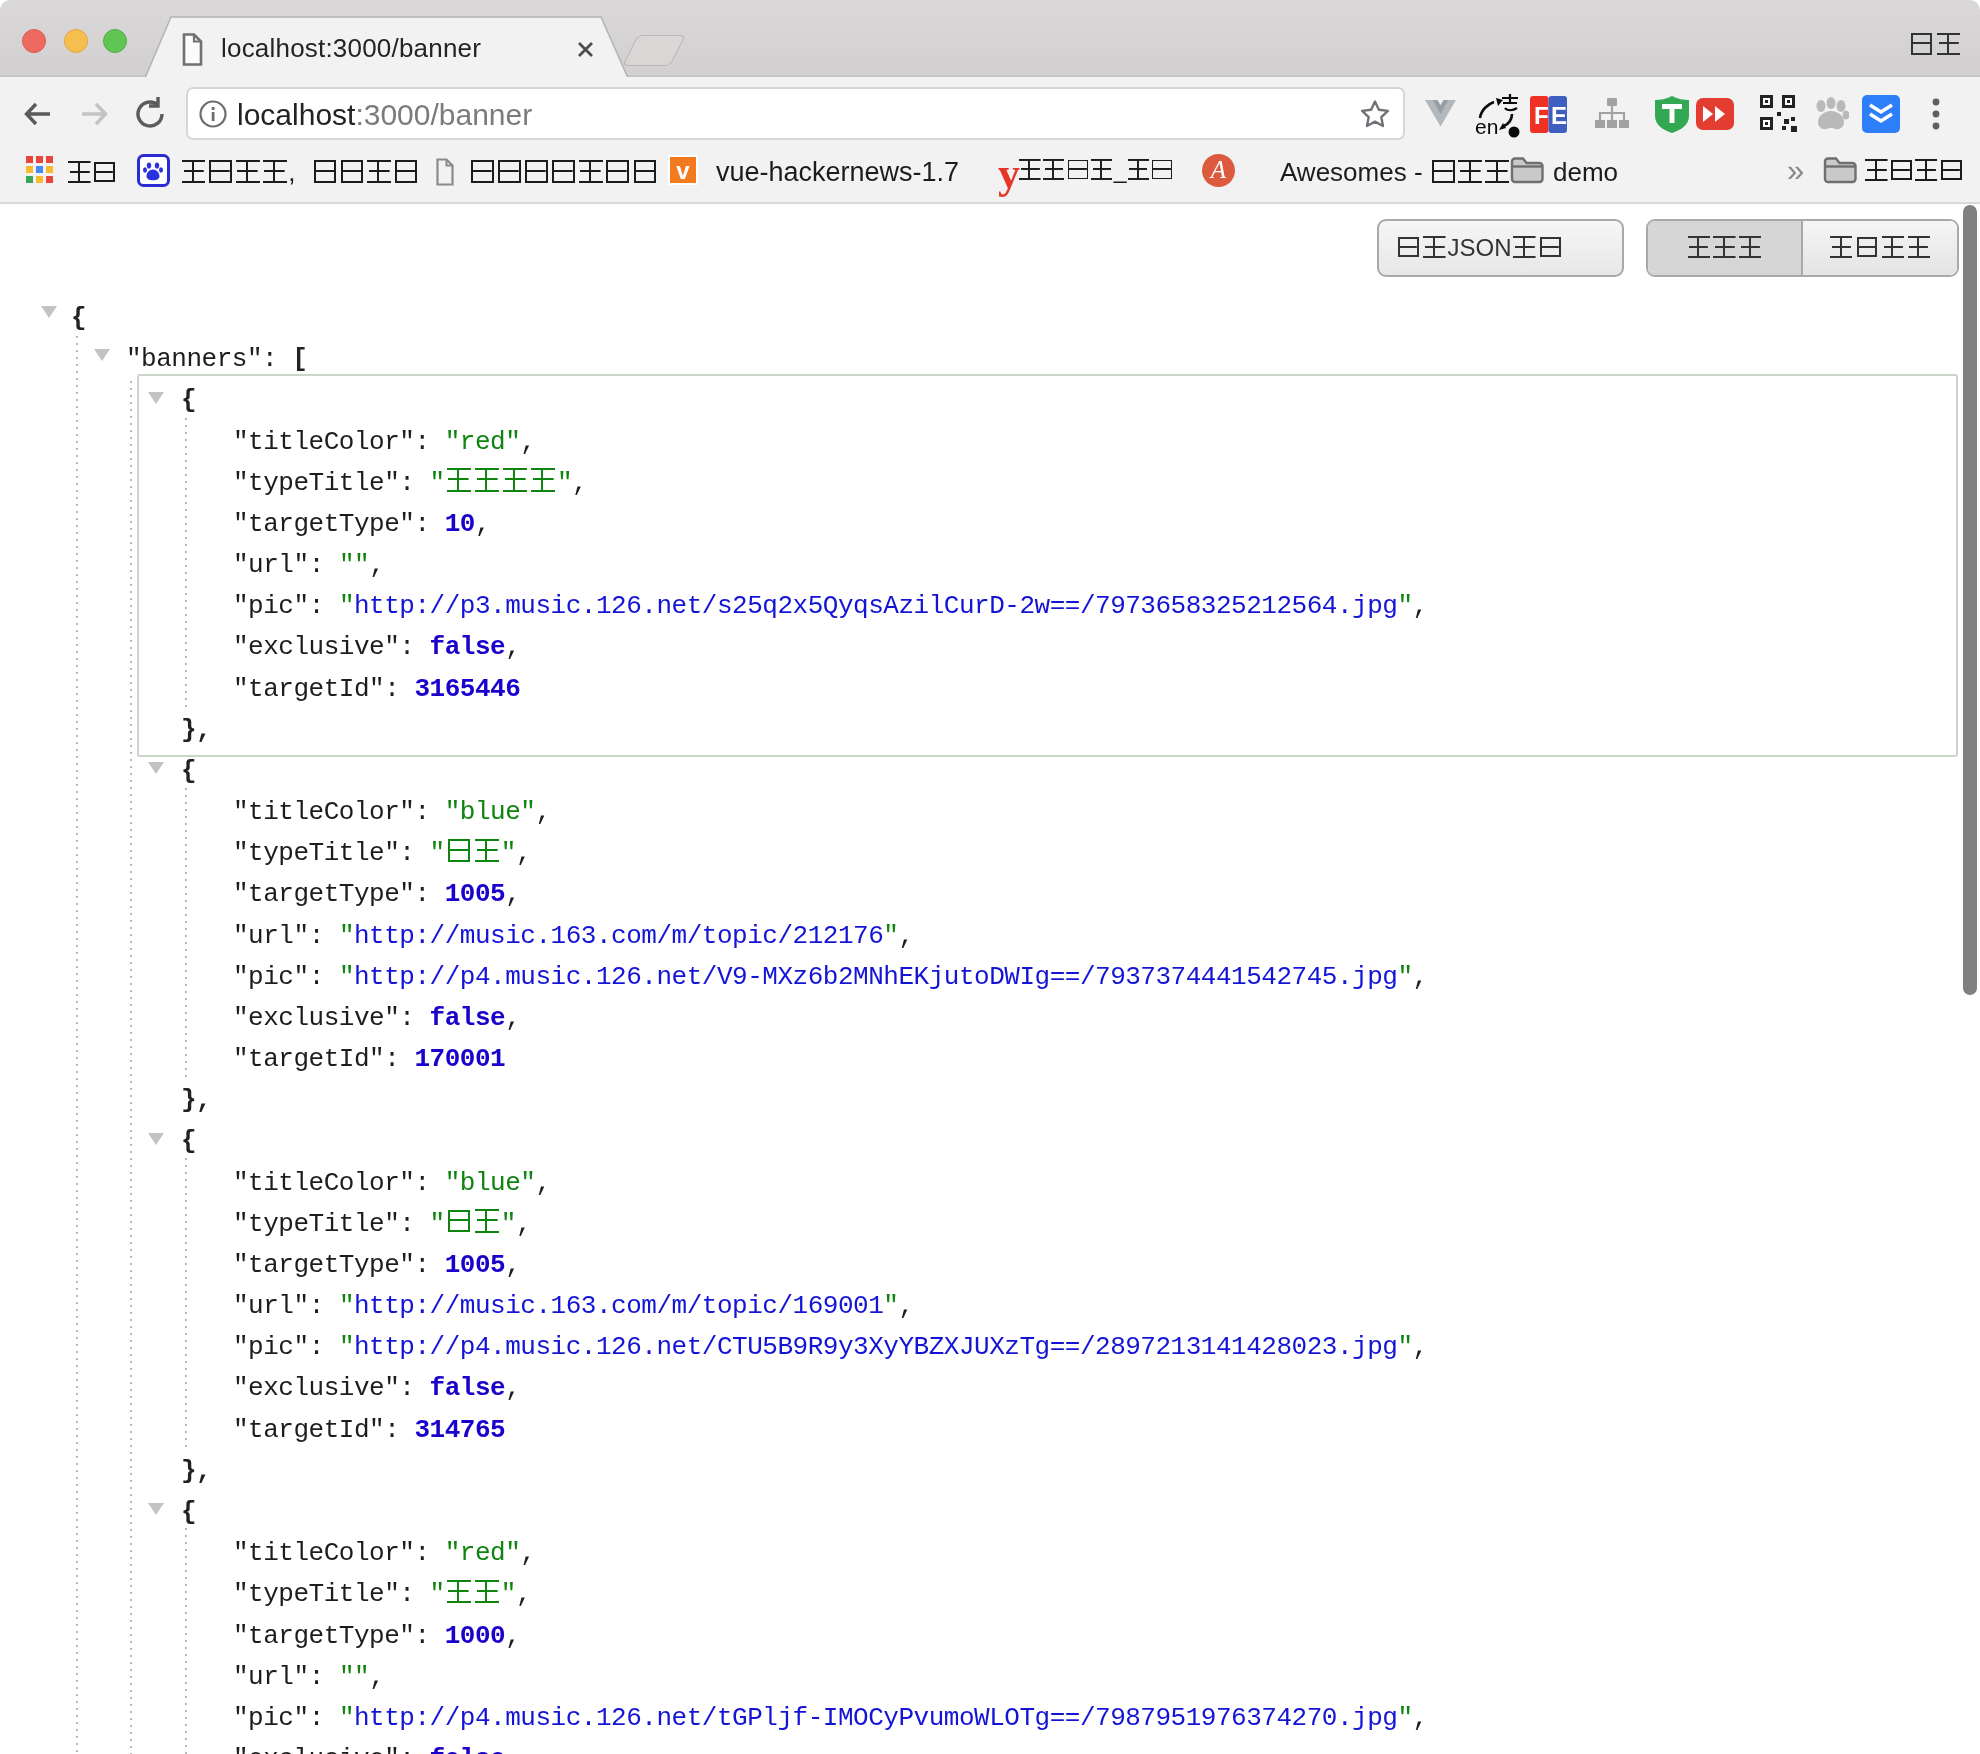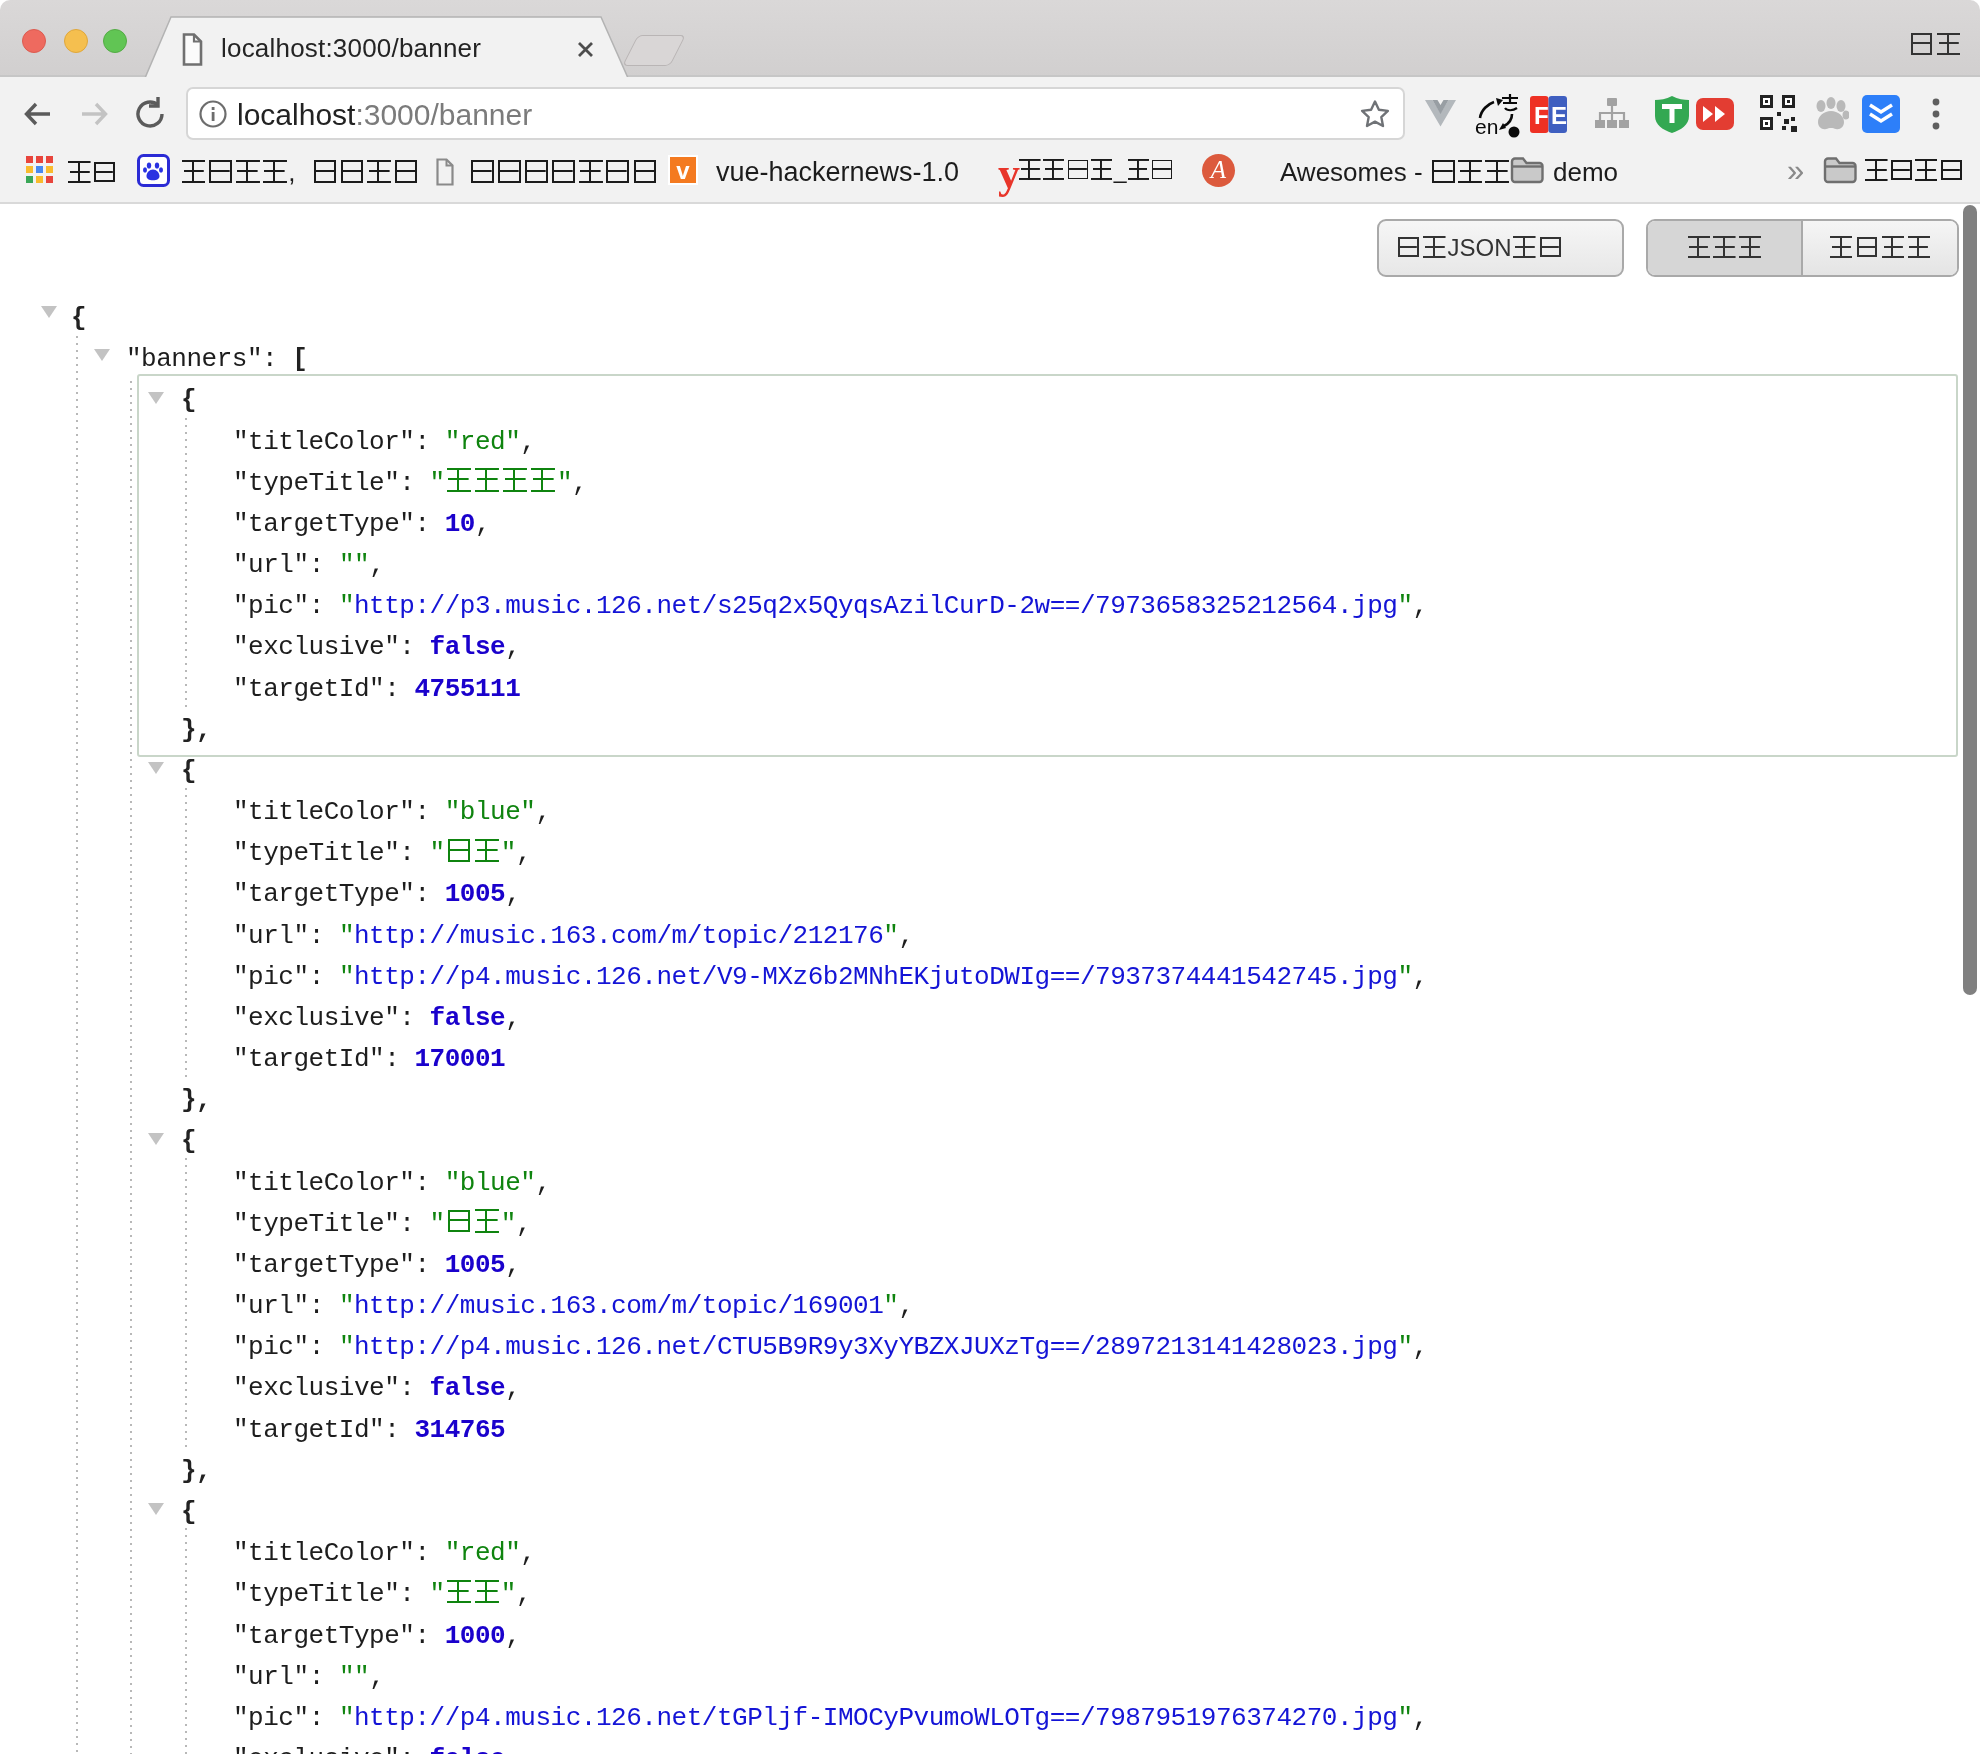--- a/index.html
+++ b/index.html
@@ -192,21 +192,21 @@
       <ellipse cx="24" cy="16" rx="2" ry="2.7" fill="#2932e1"></ellipse>
       <path d="M16 15.5 c3.5 0 6.5 3.4 6.5 6.6 0 2.9 -2.5 4.2 -6.5 4.2 s-6.5 -1.3 -6.5 -4.2 c0 -3.2 3 -6.6 6.5 -6.6 z" fill="#2932e1"></path>
     </svg>
     <div class="bm" style="left:180px"><span class="c"></span><span class="d"></span><span class="c"></span><span class="c"></span><span class="fc">,</span><span class="d"></span><span class="d"></span><span class="c"></span><span class="d"></span></div>
     <svg class="abs" style="left:436px;top:158px" width="18" height="28" viewBox="0 0 18 28">
       <path d="M1.5 1.5 h9 l6 6 v19 h-15 z" fill="none" stroke="#8a8a8a" stroke-width="2.2"></path>
       <path d="M10.5 1.5 v6 h6" fill="none" stroke="#8a8a8a" stroke-width="2"></path>
     </svg>
     <div class="bm" style="left:469px"><span class="d"></span><span class="d"></span><span class="d"></span><span class="d"></span><span class="c"></span><span class="d"></span><span class="d"></span></div>
     <div class="abs" style="left:668px;top:155px;width:30px;height:30px;background:#f47a20;border:2px solid #fff;color:#fff;font-size:24px;font-weight:bold;text-align:center;line-height:27px">v</div>
-    <div class="bm" style="left:716px;color:#1c1c1c;font-size:27px">vue-hackernews-1.0</div>
+    <div class="bm" style="left:716px;color:#1c1c1c;font-size:27px">vue-hackernews-1.7</div>
     <div class="abs" style="left:998px;top:148px;font-family:'Liberation Serif',serif;font-weight:bold;font-size:44px;color:#e8352a">y</div>
     <div class="bm" style="left:1018px;font-size:23px"><span class="c"></span><span class="c"></span><span class="d"></span><span class="c"></span>_<span class="c"></span><span class="d"></span></div>
     <div class="abs" style="left:1202px;top:154px;width:33px;height:33px;border-radius:50%;background:#dc5a3d;color:#fff;font-family:'Liberation Serif',serif;font-style:italic;font-size:25px;text-align:center;line-height:31px">A</div>
     <div class="bm" style="left:1280px">Awesomes - <span class="d"></span><span class="c"></span><span class="c"></span>...</div>
     <svg class="abs" style="left:1510px;top:155px" width="35" height="30" viewBox="0 0 35 30">
       <path d="M2 6.5 a3 3 0 0 1 3-3 h8 l3.5 4.5 h13 a3 3 0 0 1 3 3 v13 a3 3 0 0 1 -3 3 h-24.5 a3 3 0 0 1 -3-3 z" fill="#c9c9c9" stroke="#6f6f6f" stroke-width="2.4"></path>
       <path d="M2 11.5 h30.5" stroke="#6f6f6f" stroke-width="2.4"></path>
     </svg>
     <div class="bm" style="left:1553px;color:#1c1c1c">demo</div>
     <div class="bm" style="left:1787px;top:153px;font-size:31px;color:#8a8a8a">»</div>
@@ -238,21 +238,21 @@
 <div class="abs" id="json">
       <div class="jl i0"><span class="bb">{</span></div>
       <div class="jl i1"><span>"banners"</span>: <span class="bb">[</span></div>
       <div class="jl i2"><span class="bb">{</span></div>
       <div class="jl i3"><span>"titleColor"</span>: <span class="s">"red"</span>,</div>
       <div class="jl i3"><span>"typeTitle"</span>: <span class="s">"<span class="c"></span><span class="c"></span><span class="c"></span><span class="c"></span>"</span>,</div>
       <div class="jl i3"><span>"targetType"</span>: <span class="n">10</span>,</div>
       <div class="jl i3"><span>"url"</span>: <span class="s">""</span>,</div>
       <div class="jl i3"><span>"pic"</span>: <span class="s">"<span class="a">http://p3.music.126.net/s25q2x5QyqsAzilCurD-2w==/7973658325212564.jpg</span>"</span>,</div>
       <div class="jl i3"><span>"exclusive"</span>: <span class="n">false</span>,</div>
-      <div class="jl i3"><span>"targetId"</span>: <span class="n">4755111</span></div>
+      <div class="jl i3"><span>"targetId"</span>: <span class="n">3165446</span></div>
       <div class="jl i2"><span class="bb">},</span></div>
       <div class="jl i2"><span class="bb">{</span></div>
       <div class="jl i3"><span>"titleColor"</span>: <span class="s">"blue"</span>,</div>
       <div class="jl i3"><span>"typeTitle"</span>: <span class="s">"<span class="d"></span><span class="c"></span>"</span>,</div>
       <div class="jl i3"><span>"targetType"</span>: <span class="n">1005</span>,</div>
       <div class="jl i3"><span>"url"</span>: <span class="s">"<span class="a">http://music.163.com/m/topic/212176</span>"</span>,</div>
       <div class="jl i3"><span>"pic"</span>: <span class="s">"<span class="a">http://p4.music.126.net/V9-MXz6b2MNhEKjutoDWIg==/7937374441542745.jpg</span>"</span>,</div>
       <div class="jl i3"><span>"exclusive"</span>: <span class="n">false</span>,</div>
       <div class="jl i3"><span>"targetId"</span>: <span class="n">170001</span></div>
       <div class="jl i2"><span class="bb">},</span></div>

